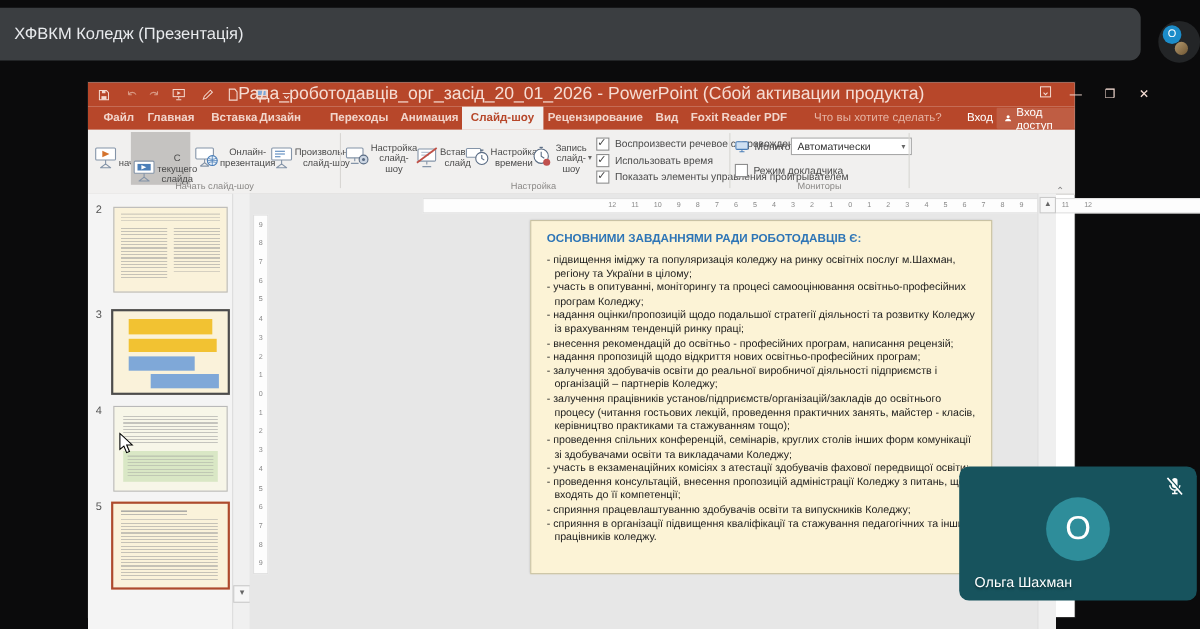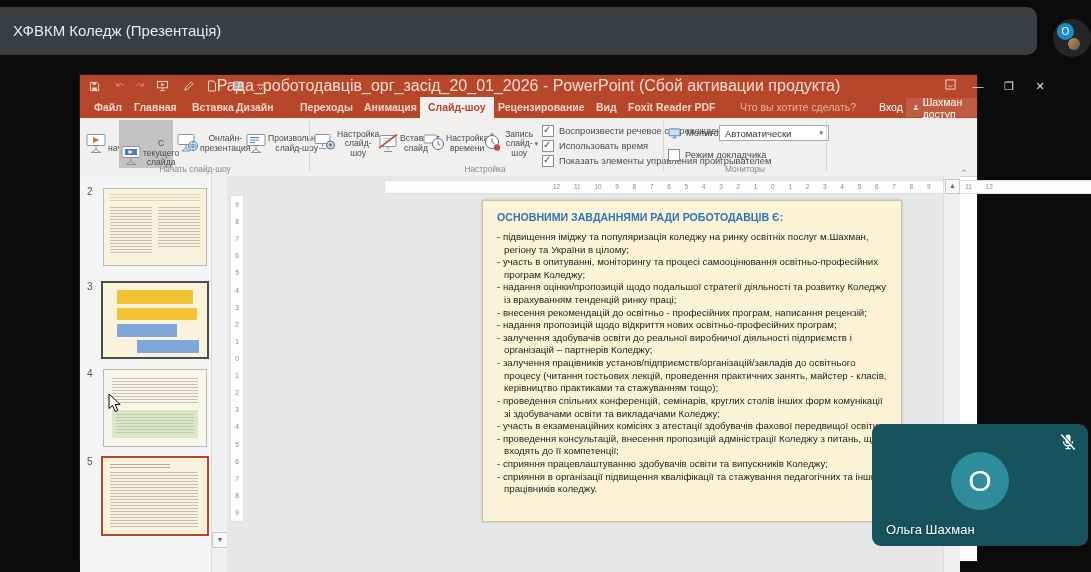--- a/index.html
+++ b/index.html
@@ -185,21 +185,21 @@
             <path d="M3.2 8h2.6M3.6 9.6h1.8" stroke="#e5b3a3"></path>
           </svg>
       </span>
       <span id="tellme" style="left:660px">Что вы хотите сделать?</span>
       <span id="signin" style="left:799px">Вход</span>
       <span id="sharebox" style="left:826px">
         <svg width="9" height="9" viewBox="0 0 10 10">
             <circle cx="5" cy="3" r="2" fill="#fff"></circle>
             <path d="M1 9c0-2.2 1.8-3.3 4-3.3S9 6.8 9 9z" fill="#fff"></path>
           </svg>
-        <span>Шахман доступ</span>
+        <span>Вход доступ</span>
       </span>
     </div>
 
     <div id="ribbon" class="abs">
 
       <div class="rbtn" style="left:4px;width:33px">
         <span class="ric">
           <svg width="24" height="22" viewBox="0 0 24 22">
               <rect x="3" y="1.5" width="18" height="11" rx="1" fill="#fff" stroke="#8494a8"></rect>
               <polygon points="9,4 15.5,7 9,10" fill="#d4722c"></polygon>

